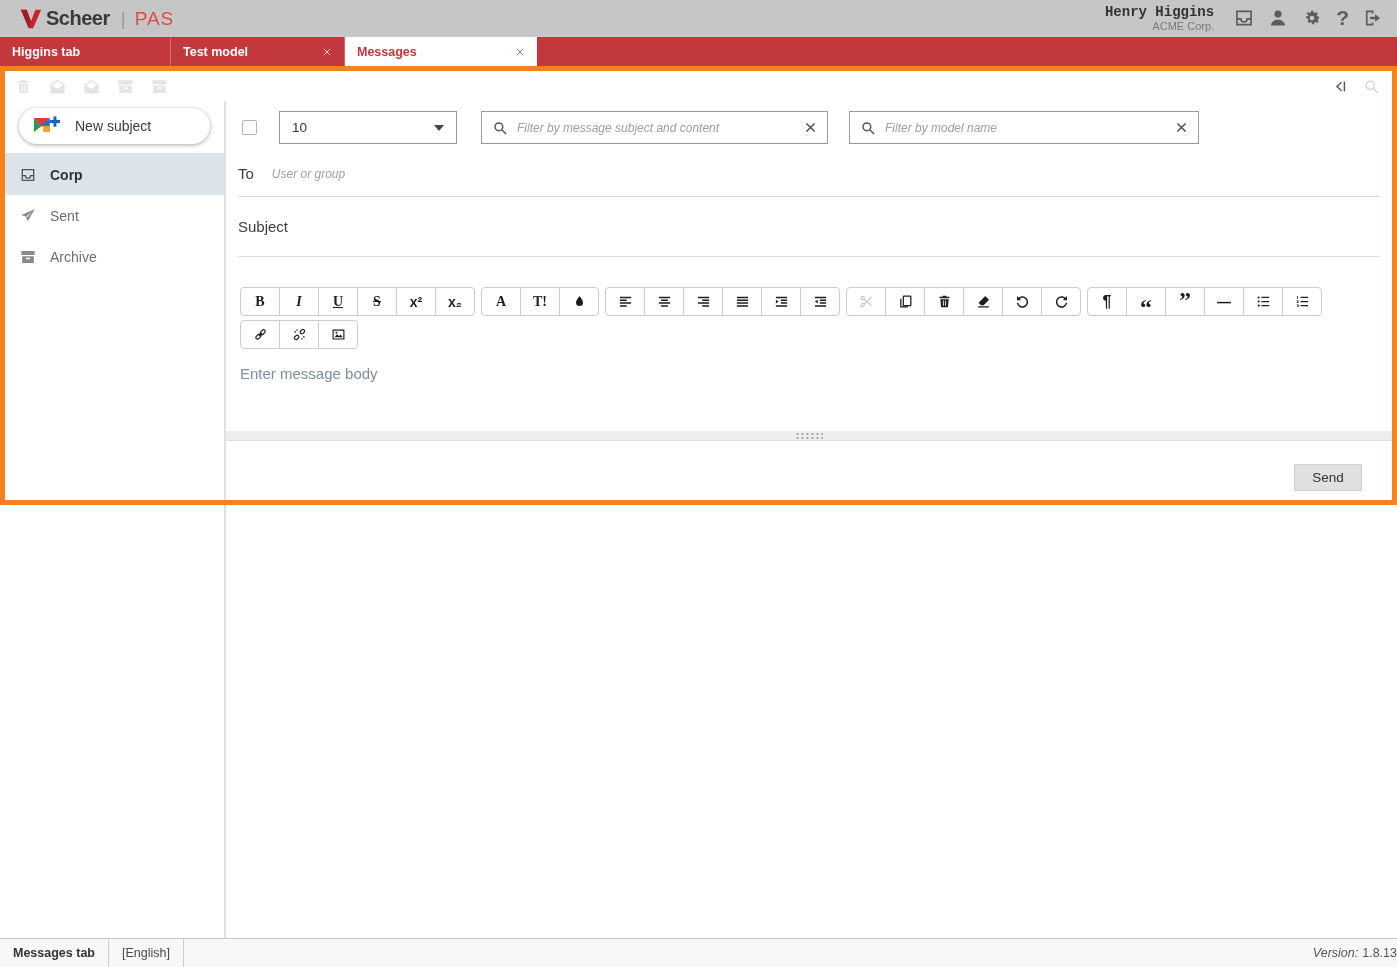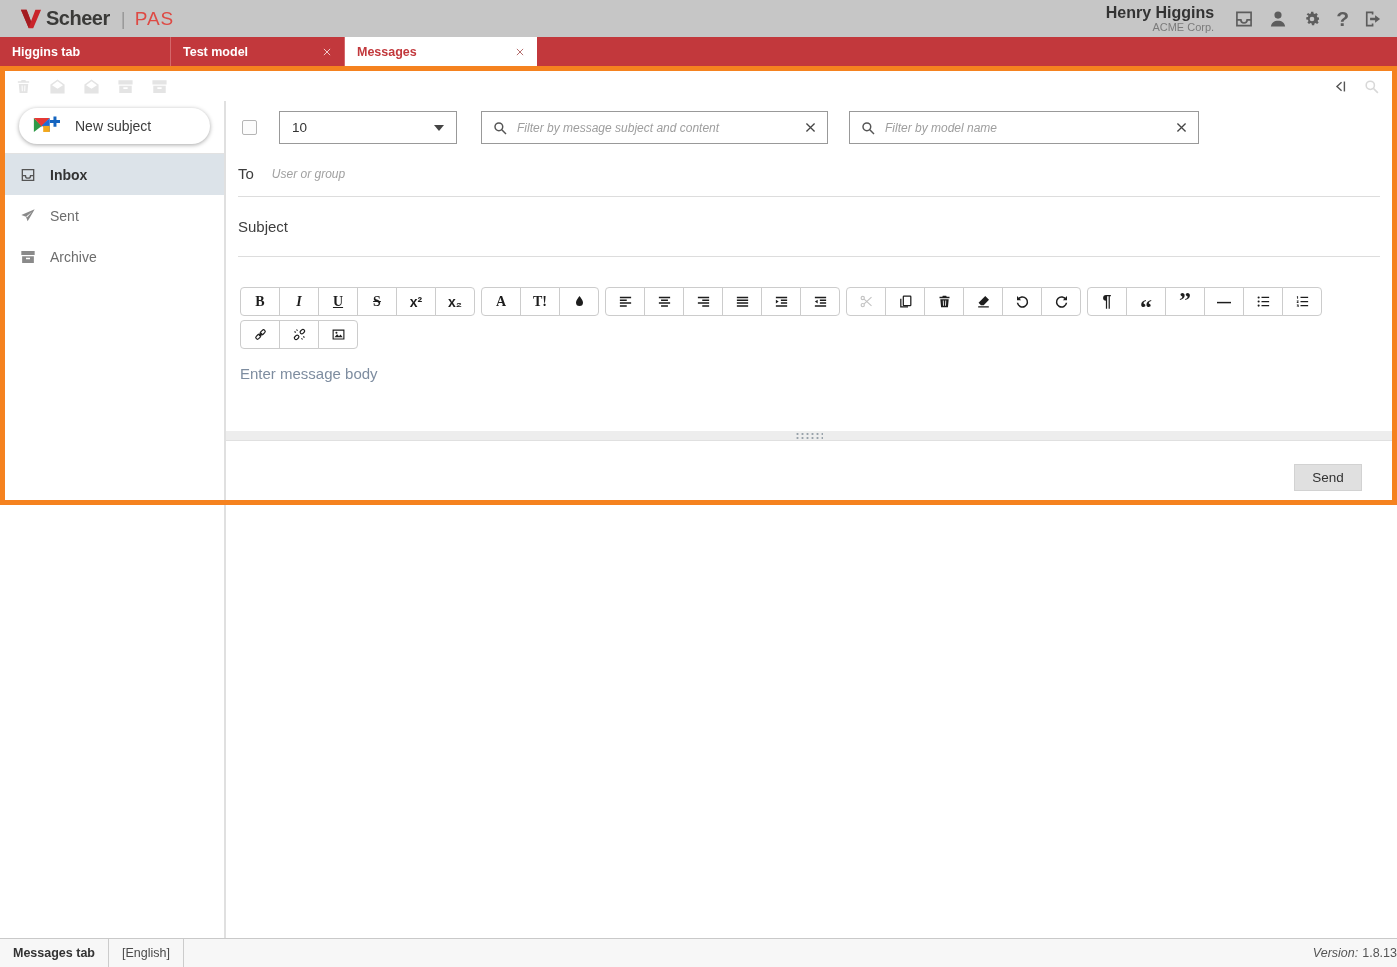--- a/index.html
+++ b/index.html
@@ -9,21 +9,21 @@
   
   .topbar { position:absolute; top:0; left:0; width:100%; height:37px; background:#c6c6c6;
     display:flex; align-items:center; justify-content:space-between; padding:0 14px 0 20px; }
   .logo { display:flex; align-items:center; gap:4px; }
   .logo-mark svg { width:22px; height:22px; display:block; }
   .brand { font-size:20px; font-weight:700; color:#3a3a38; letter-spacing:-0.5px; }
   .logo-sep { font-size:19px; color:#9a9a9a; font-weight:300; margin:0 5px 0 7px; }
   .product { font-size:19px; color:#de4a44; letter-spacing:1px; }
   .user-area { display:flex; align-items:center; gap:14px; }
   .user-names { text-align:right; line-height:1.1; margin-right:6px; }
-  .user-name { font-size:16px; font-weight:700; color:#333; }
+  .user-name { font-size:14px; font-weight:700; color:#333;font-family:Liberation Mono, monospace; }
   .user-org { font-size:11px; color:#7b7b7b; }
   .hicon { color:#5d5d5d; display:inline-flex; align-items:center; cursor:pointer; }
   .hicon svg { width:20px; height:20px; }
   .hicon.qmark { font-size:21px; font-weight:700; }
 
   
   .tabbar { position:absolute; top:37px; left:0; width:100%; height:29px; background:#c2383c; display:flex; }
   .tab { height:100%; display:flex; align-items:center; justify-content:space-between; padding:0 12px;
     font-size:12.5px; font-weight:700; color:#fff; cursor:pointer; border-right:1px solid #d4686b; }
   .tab.t1 { width:171px; }
@@ -256,21 +256,21 @@
           </button>
         </div>
         <div class="side-list" id="sideList">
             <div class="side-item selected">
               <span class="s-icon">
                 <svg viewBox="0 0 24 24" fill="none" stroke="currentColor" stroke-width="2">
                   <path d="M3.5 4h17v16h-17z"></path>
                   <path d="M3.5 13h4.7a3.8 3.8 0 0 0 7.6 0h4.7"></path>
                 </svg>
               </span>
-              <span class="s-label">Inbox</span>
+              <span class="s-label">Corp</span>
             </div>
             <div class="side-item">
               <span class="s-icon">
                 <svg viewBox="0 0 24 24" fill="currentColor">
                   <path d="M22 2L2 10.6l7 2.4 2.4 7 3.2-5.4L22 2zM9.4 12.8L18 5.6l-7.2 8.2-1.4-1z"></path>
                 </svg>
               </span>
               <span class="s-label">Sent</span>
             </div>
             <div class="side-item">

